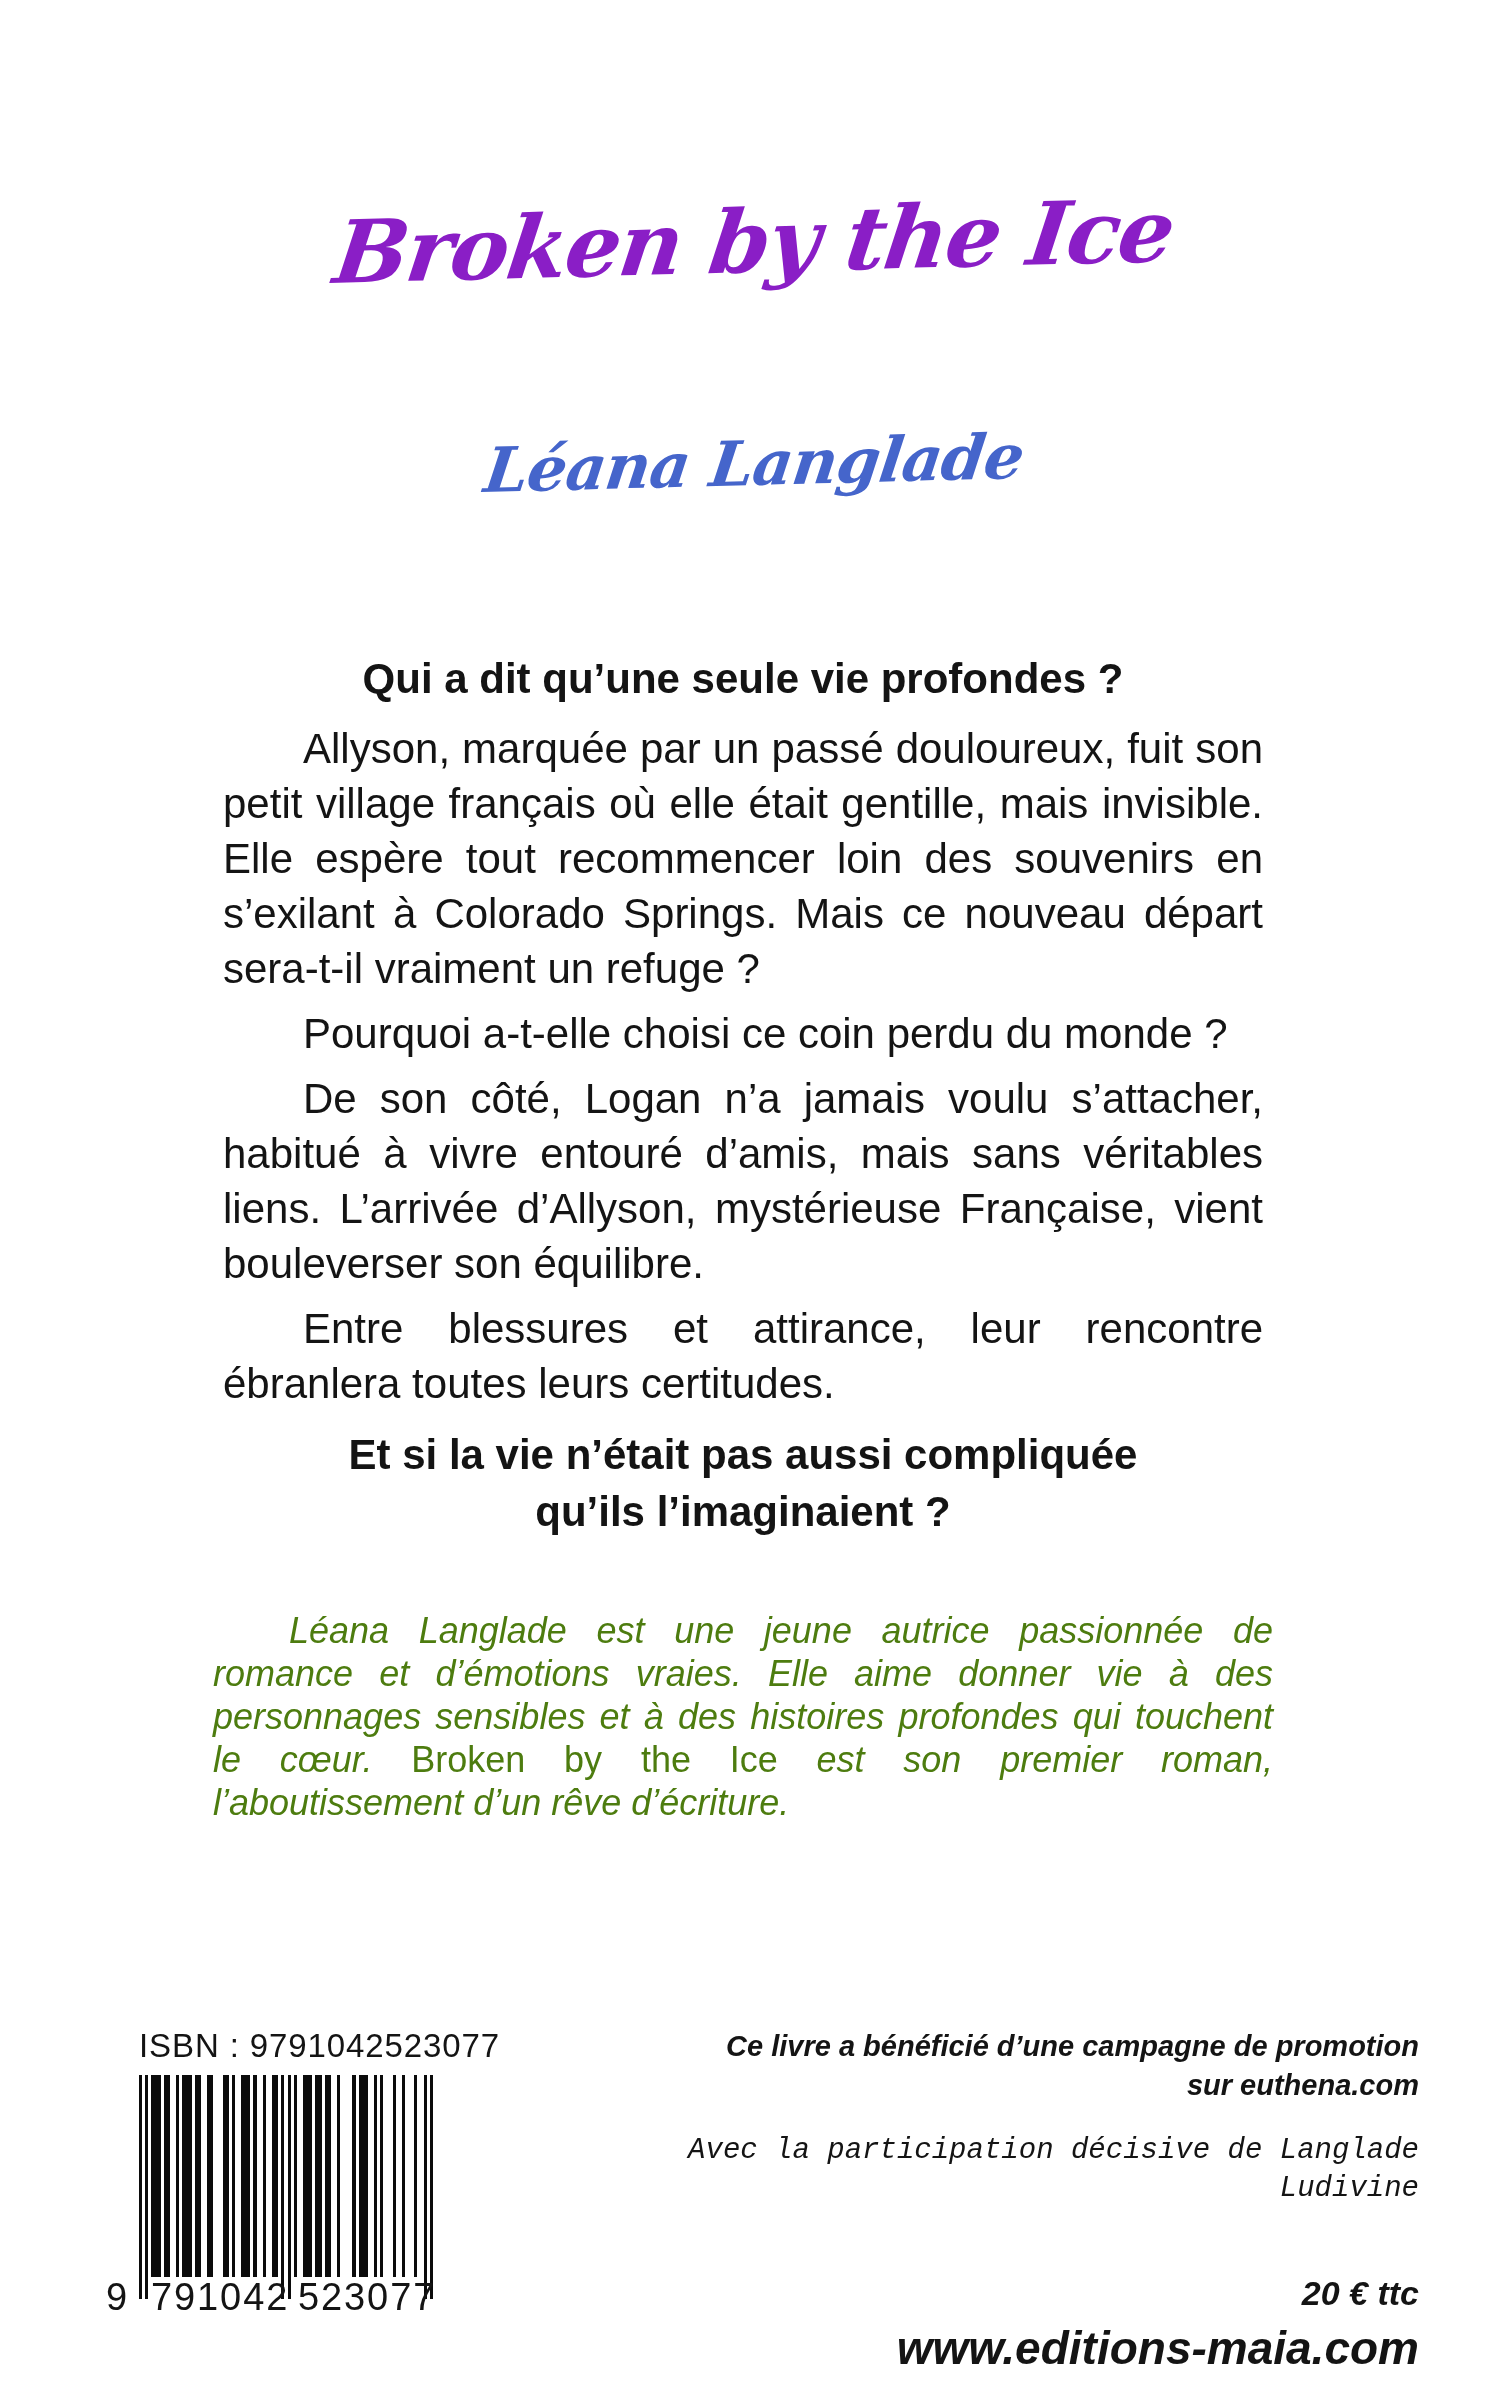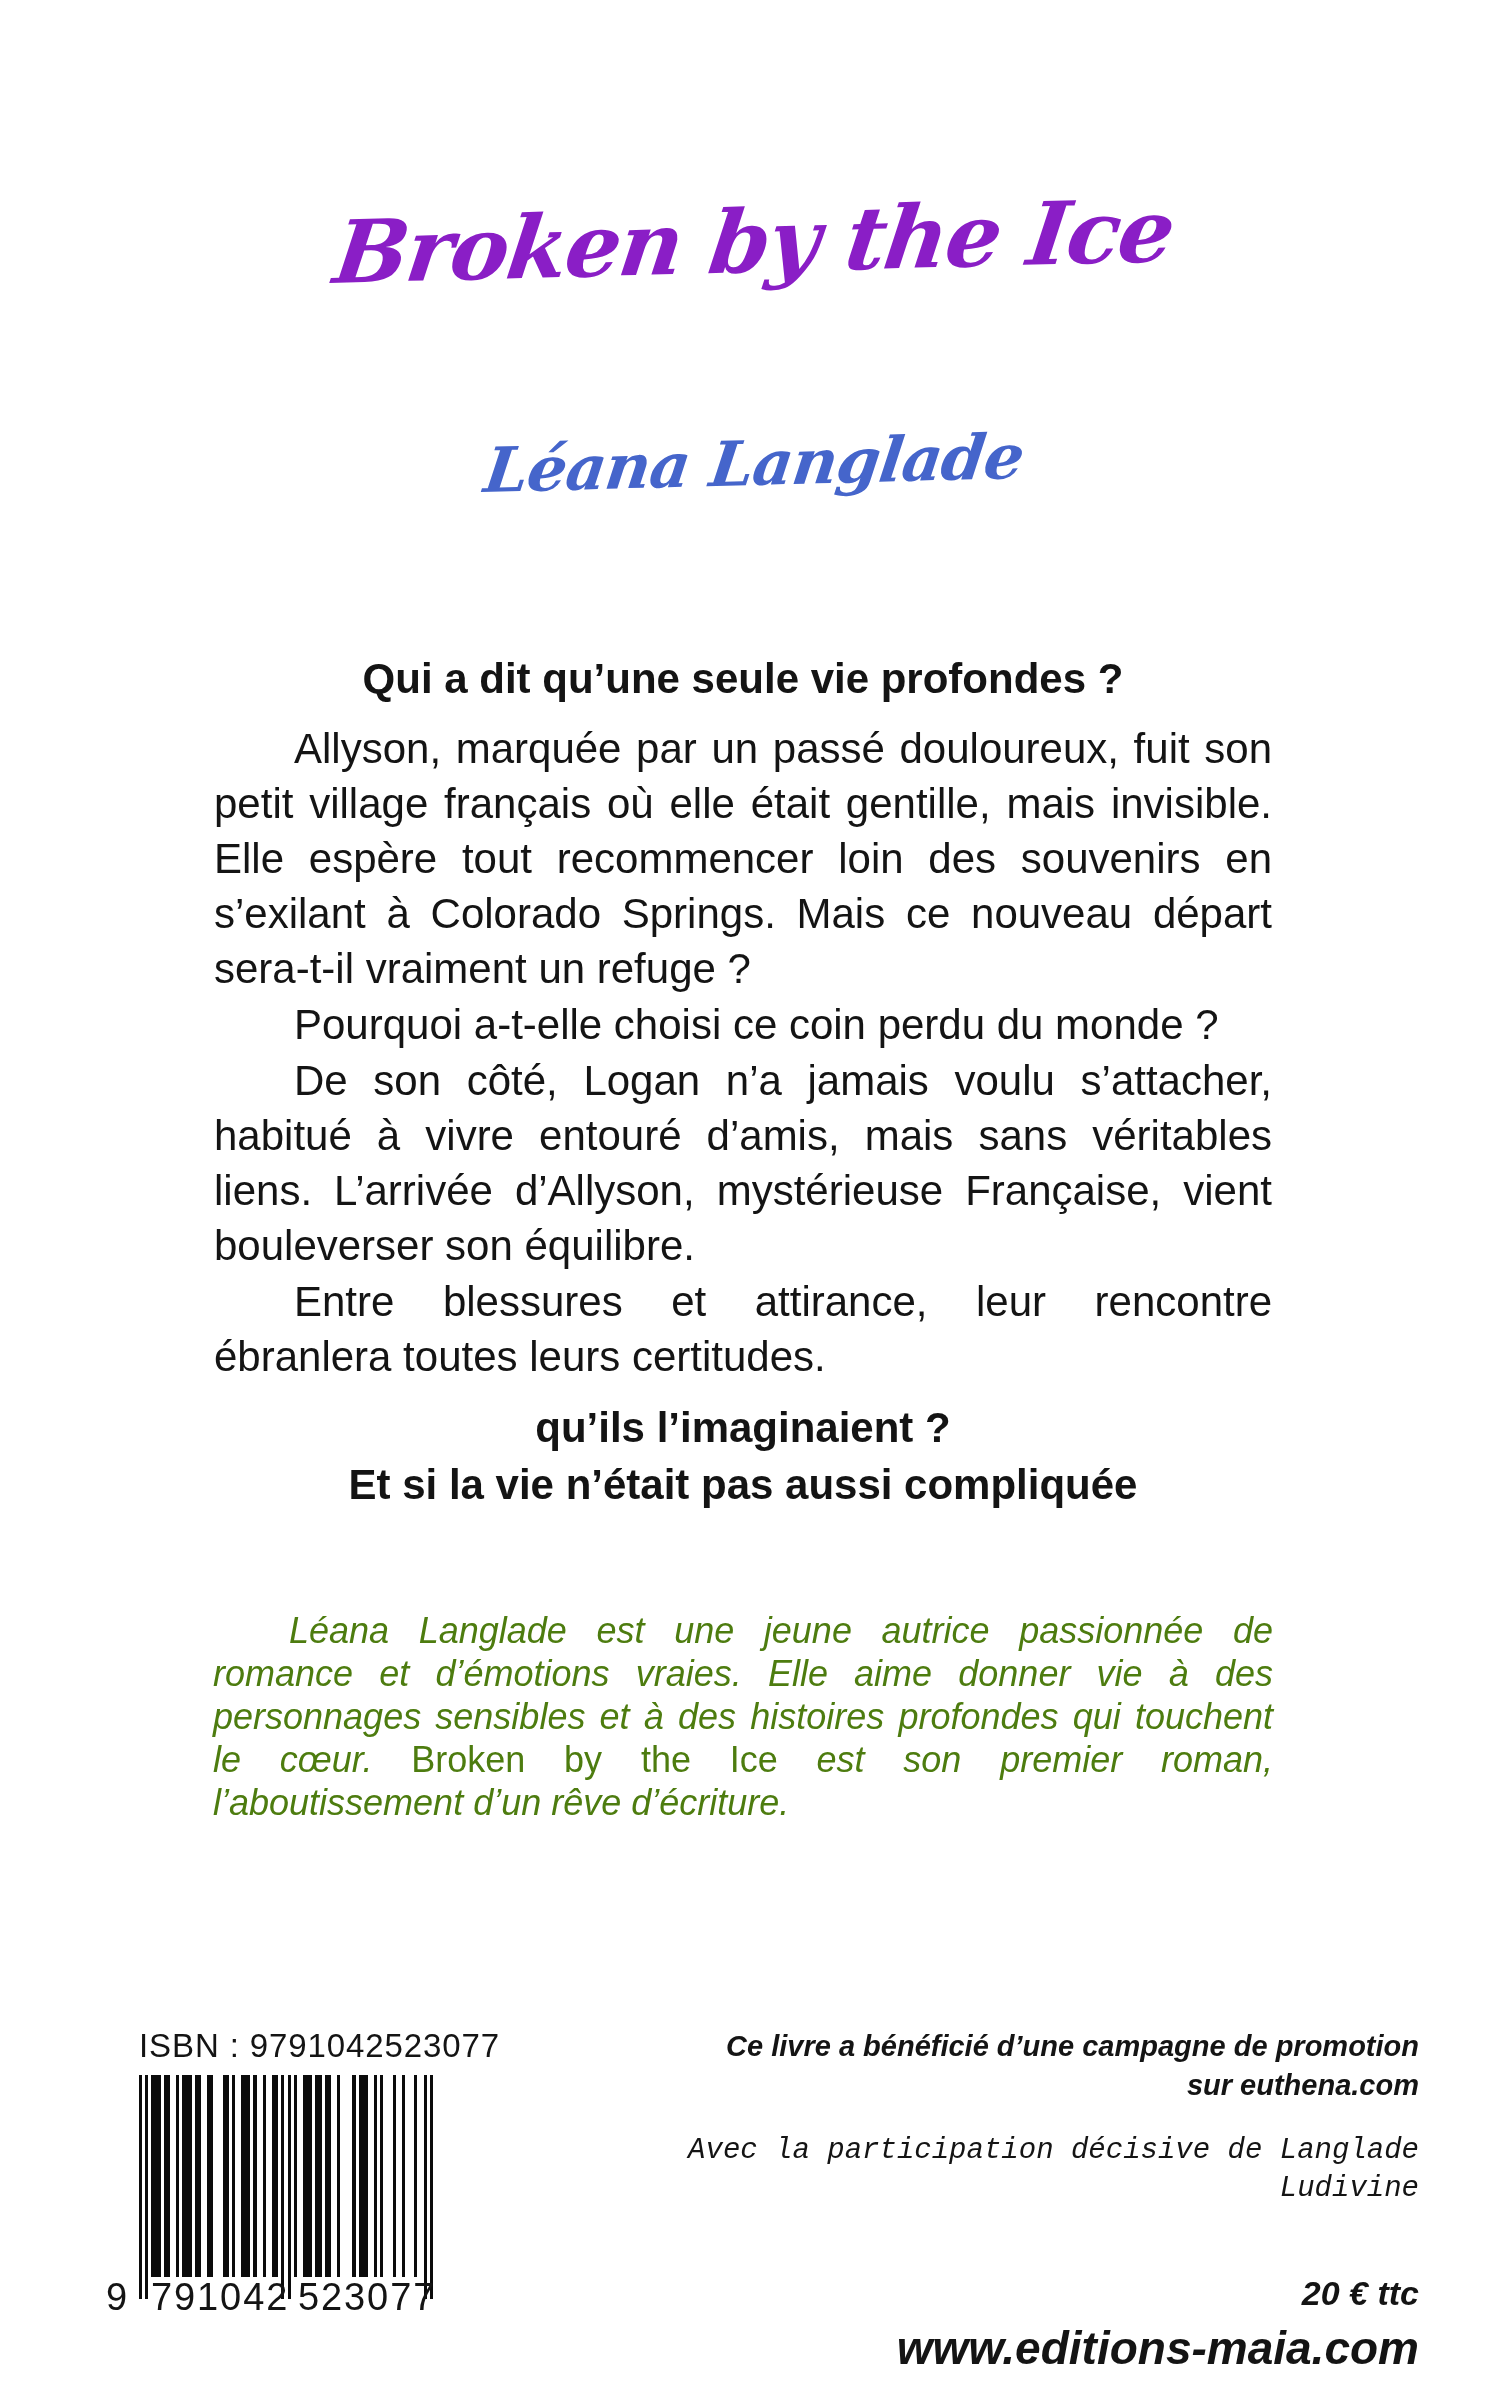--- a/index.html
+++ b/index.html
@@ -33,21 +33,21 @@
   }
   
   .synopsis{
     position:absolute;left:213px;width:1060px;top:651px;
     font-size:42px;line-height:55px;
   }
   .syn-heading{
     font-weight:700;text-align:center;margin:0 0 15px 0;
   }
   .syn-para{
-    margin:1px;text-align:justify;text-indent:80px;
+    margin:10px;text-align:justify;text-indent:80px;
   }
   .closing{
     margin-top:15px;font-weight:700;text-align:center;line-height:57px;
   }
   
   .bio{
     position:absolute;left:213px;width:1060px;top:1609px;
     font-size:36px;line-height:43px;
     text-align:justify;text-indent:76px;
   }
@@ -92,22 +92,22 @@
 
   <div class="synopsis" style="color: rgb(20, 20, 20);">
     <p class="syn-heading">Qui a dit qu’une seule vie profondes ?</p>
     <div>
         <p class="syn-para">Allyson, marquée par un passé douloureux, fuit son petit village français où elle était gentille, mais invisible. Elle espère tout recommencer loin des souvenirs en s’exilant à Colorado Springs. Mais ce nouveau départ sera-t-il vraiment un refuge ?</p>
         <p class="syn-para">Pourquoi a-t-elle choisi ce coin perdu du monde ?</p>
         <p class="syn-para">De son côté, Logan n’a jamais voulu s’attacher, habitué à vivre entouré d’amis, mais sans véritables liens. L’arrivée d’Allyson, mystérieuse Française, vient bouleverser son équilibre.</p>
         <p class="syn-para">Entre blessures et attirance, leur rencontre ébranlera toutes leurs certitudes.</p>
       </div>
     <div class="closing">
+        <div>Et si la vie n’était pas aussi compliquée</div>
         <div>qu’ils l’imaginaient ?</div>
-        <div>Et si la vie n’était pas aussi compliquée</div>
       </div>
   </div>
 
   <div class="bio" style="color: #4d7c0f;"><span class="it">Léana Langlade est une jeune autrice passionnée de romance et d’émotions vraies. Elle aime donner vie à des personnages sensibles et à des histoires profondes qui touchent le cœur. </span><span class="rm">Broken by the Ice</span><span class="it"> est son premier roman, l’aboutissement d’un rêve d’écriture.</span></div>
 
   <div class="footer-left">
     <div class="isbn-label">ISBN : 9791042523077</div>
     <div class="barcode">
       <div class="bars">
           <div style="width: 3.1px; height: 224px; background: rgb(11, 11, 11);"></div>

